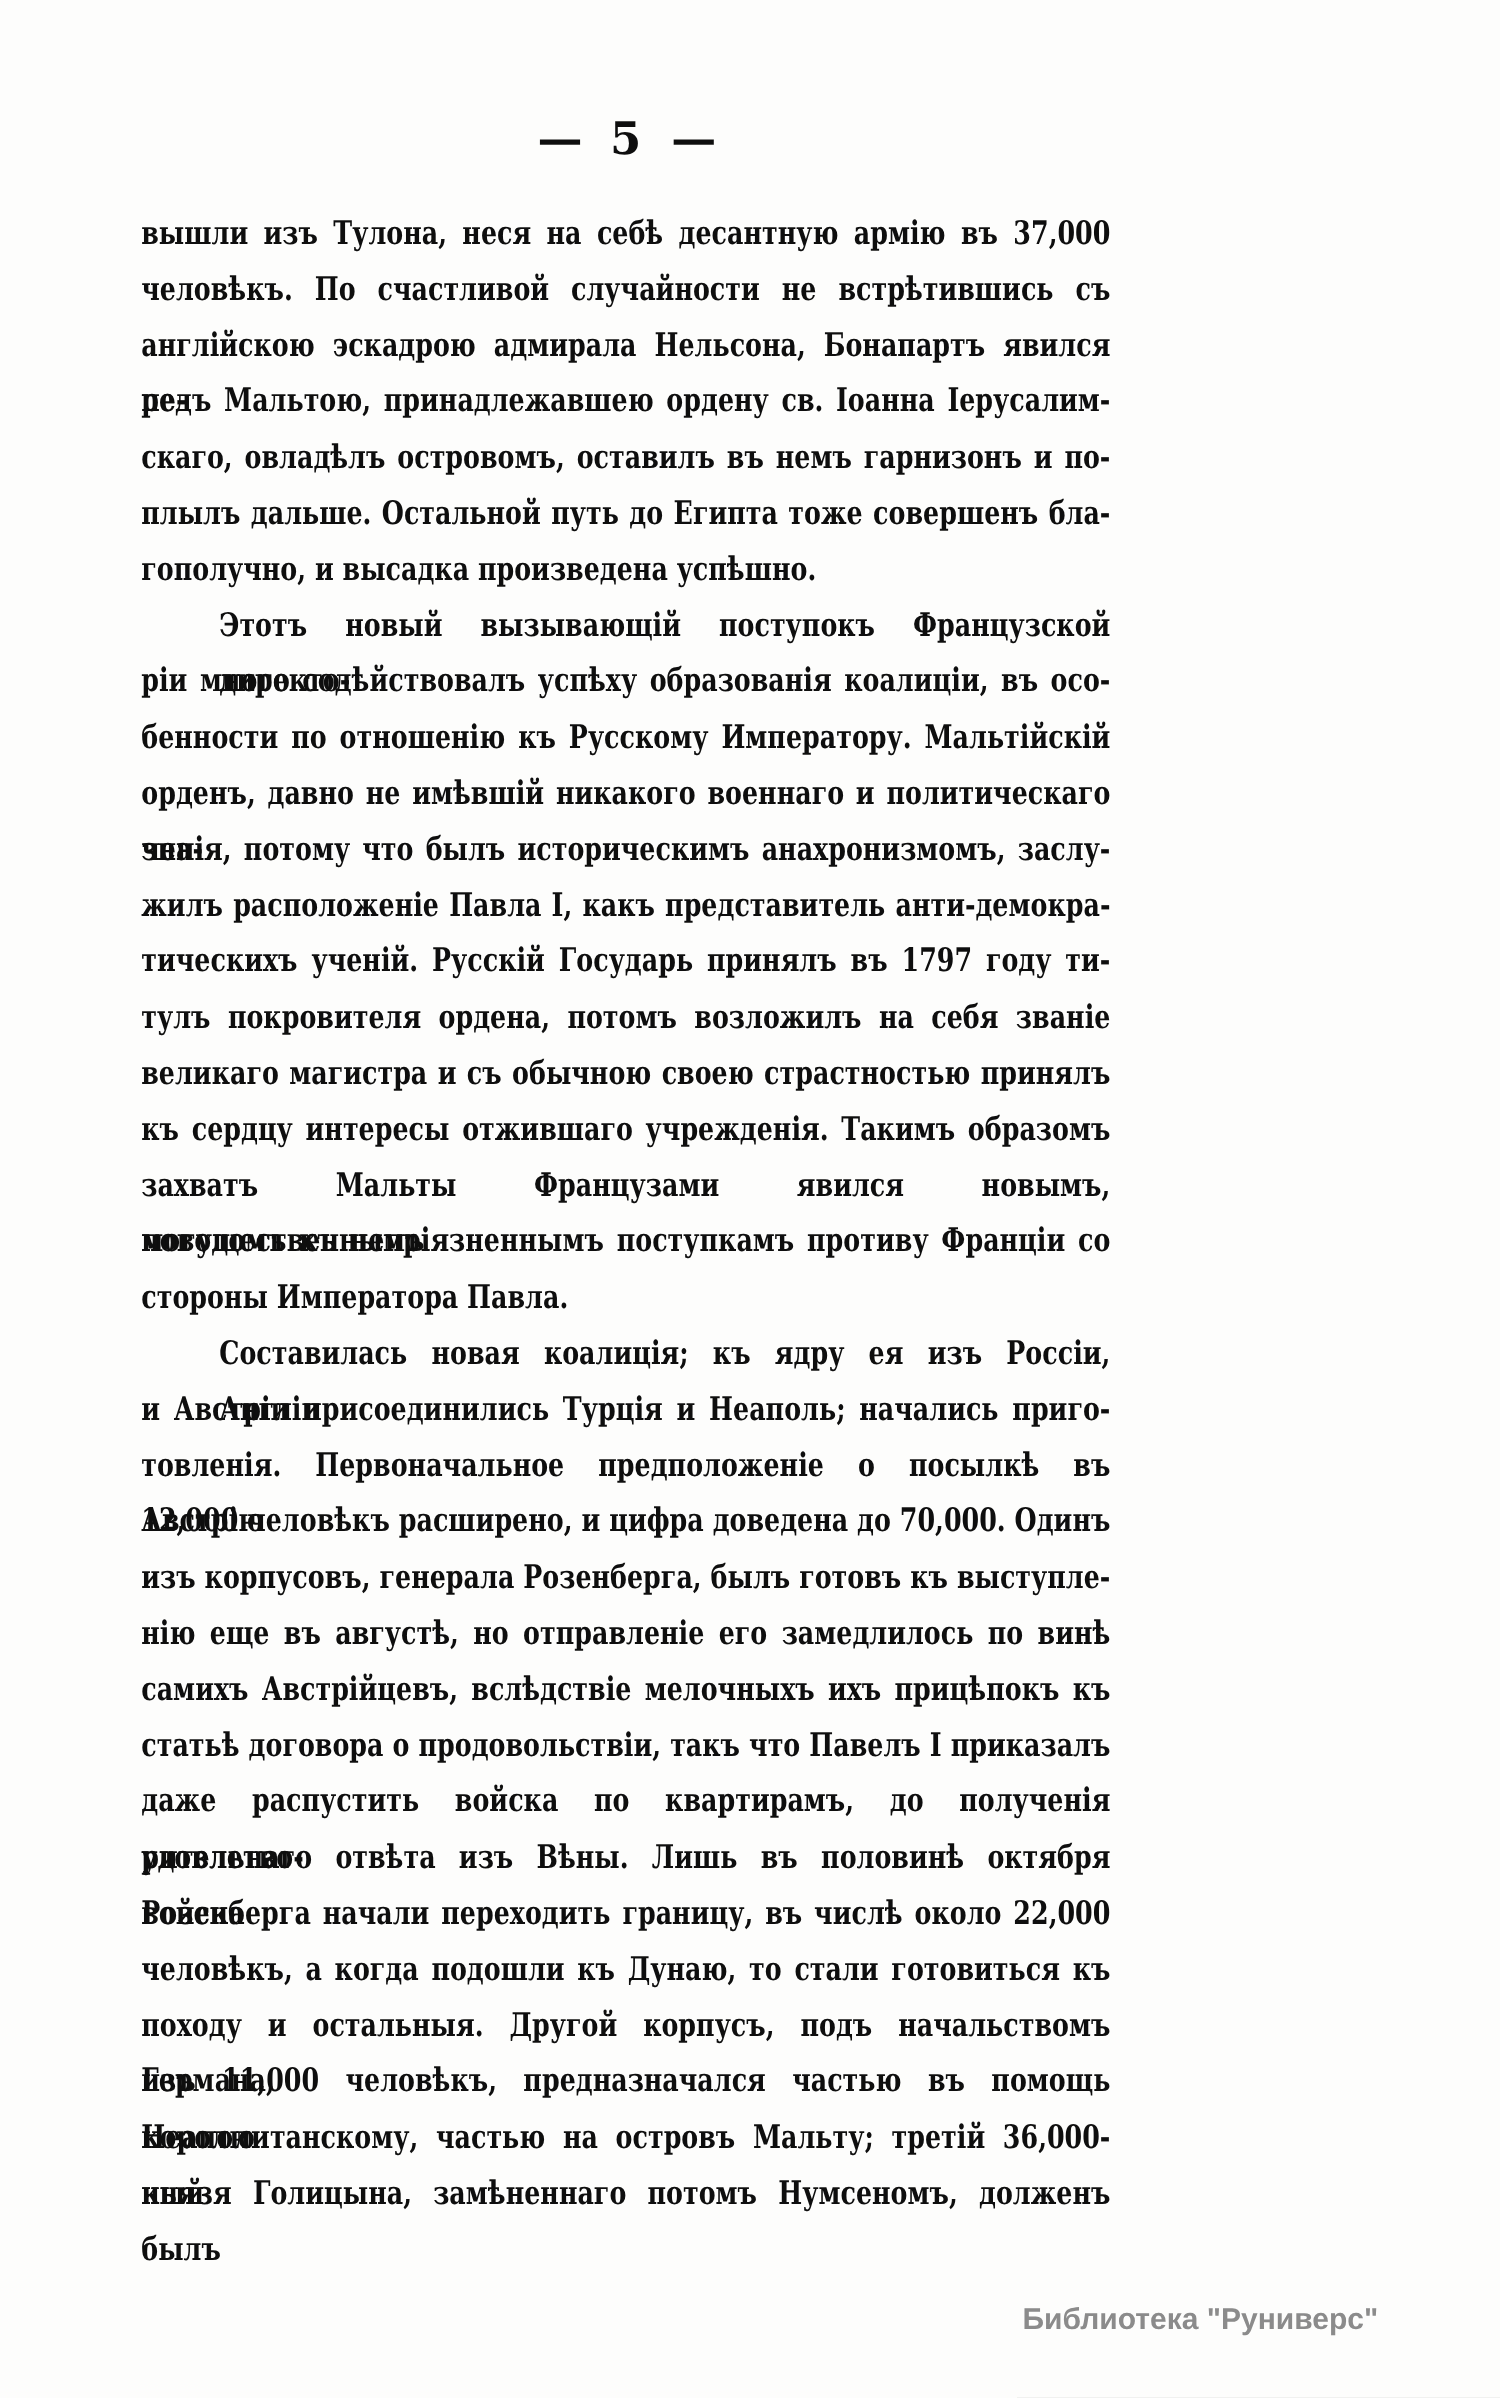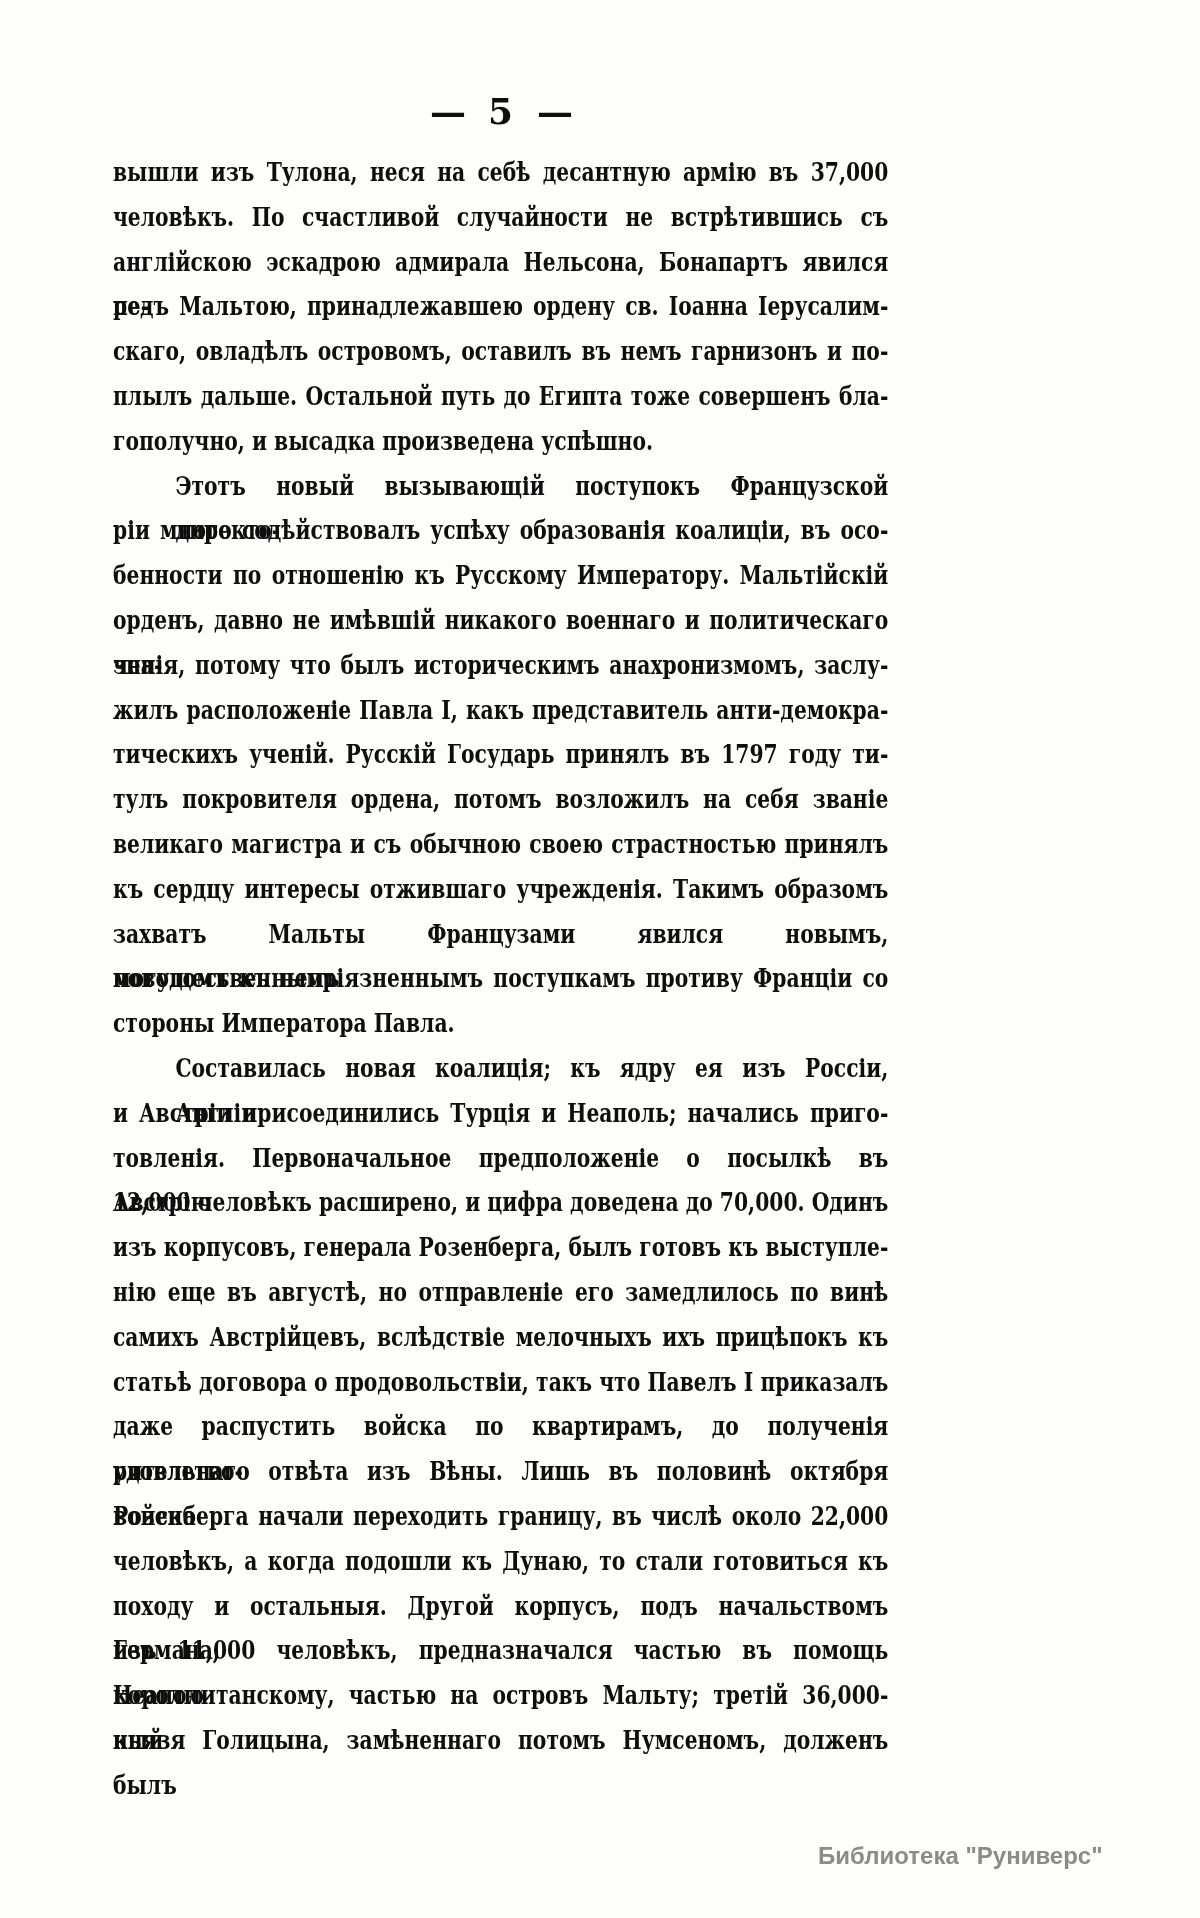--- a/index.html
+++ b/index.html
@@ -21,21 +21,21 @@
     justify-content: center;
     align-items: center;
     gap: 24px;
     font-size: 36px;
     font-weight: bold;
     color: #0e0e0e;
   }
   .page-header .dash { letter-spacing: -2px; }
   .text-block {
     position: absolute;
-    top: 150px;
+    top: 165px;
     left: 113px;
     width: 775px;
   }
   .line {
     box-sizing: border-box;
     width: 994px;                 
     transform: scaleX(0.78);
     transform-origin: 0 0;
     height: 44.8px;
     line-height: 44.8px;

